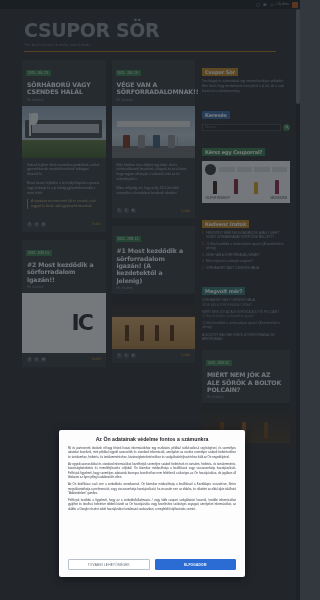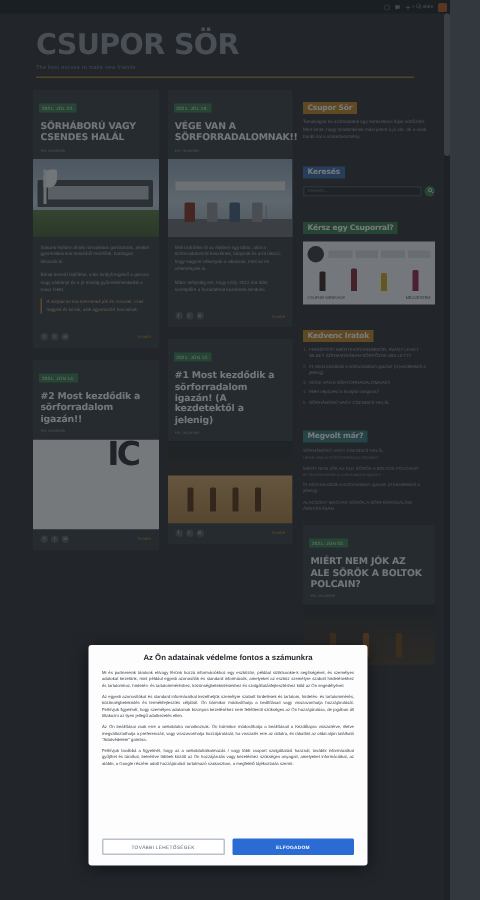--- a/index.html
+++ b/index.html
@@ -79,21 +79,21 @@
   .ph-ground { position: absolute; left: 0; right: 0; bottom: 0; height: 34%; background: linear-gradient(#5f7a4b, #45603a); }
   .ph-road { position: absolute; left: 0; right: 0; bottom: 0; height: 22%; background: #6d7278; }
   .ph-flag { position: absolute; left: 8%; top: 14%; width: 2px; height: 44%; background: #d8dde2; }
   .ph-flagtop { position: absolute; left: 8%; top: 14%; width: 9px; height: 12px; background: #e3e8ec; border-radius: 50% 10% 50% 10%; }
   .ph-bin { position: absolute; bottom: 18%; width: 7px; height: 13px; background: #8c8f93; border-radius: 1px; }
   .ph-canopy { position: absolute; left: 6%; right: 6%; top: 30%; height: 6px; background: #d9dde1; }
   .ph-post { position: absolute; width: 1.5px; bottom: 20%; height: 20%; background: #9aa0a6; }
   .ph-shelf { position: absolute; left: 0; right: 0; bottom: 0; height: 58%; background: linear-gradient(#c9a06a, #a87f49); }
   .ph-bottle { position: absolute; bottom: 14%; width: 4px; height: 16px; background: #5a3a1c; border-radius: 1px 1px 0 0; }
   .ph-dark { position: absolute; inset: 0; background: linear-gradient(#2e3238, #4a4033); }
-  .ph-logo-tile { position: absolute; inset: 0; background: #eceff2; display: flex; justify-content: center; padding-left: 36px; }
+  .ph-logo-tile { position: absolute; inset: 0; background: #eceff2; display: flex; align-items: center; justify-content: center; padding-left: 36px; }
   .ph-mono {
     font-family: "DejaVu Sans", sans-serif; font-weight: bold;
     font-size: 22px; color: #2f343b; line-height: 1; letter-spacing: -2px;
   }
 
   
   .sidebar { width: 88px; flex: 0 0 88px; }
   .widget { margin-bottom: 9px; }
   .widget-title {
     display: inline-block; font-family: "DejaVu Sans", sans-serif;

